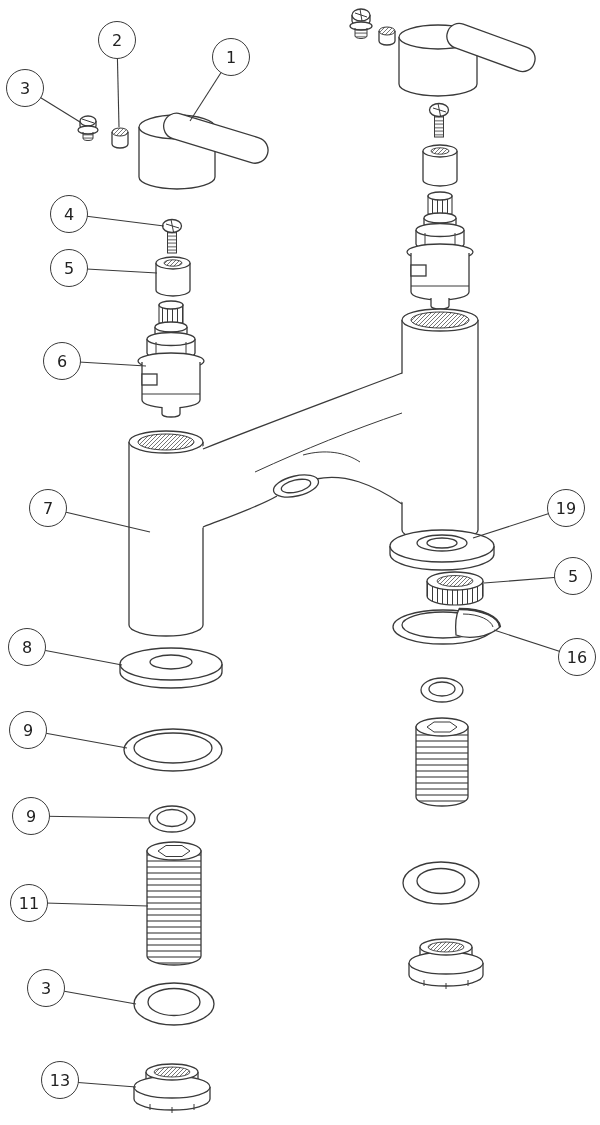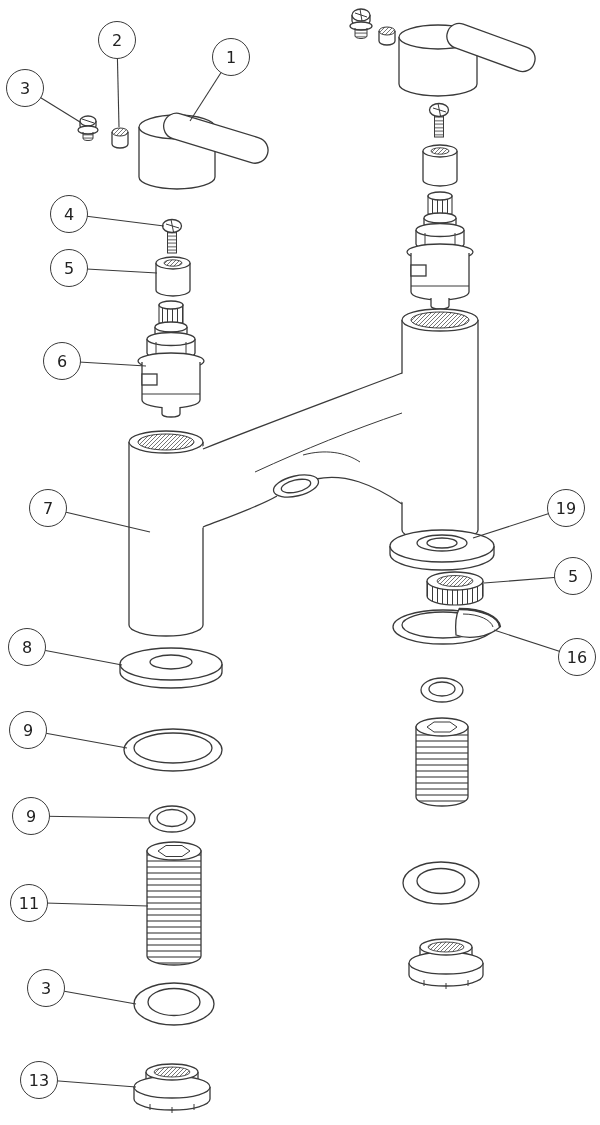--- a/index.html
+++ b/index.html
@@ -261,18 +261,18 @@
   <div class="callout" style="left:6px;top:69px">3</div>
   <div class="callout" style="left:50px;top:195px">4</div>
   <div class="callout" style="left:50px;top:249px">5</div>
   <div class="callout" style="left:43px;top:342px">6</div>
   <div class="callout" style="left:29px;top:489px">7</div>
   <div class="callout" style="left:8px;top:628px">8</div>
   <div class="callout" style="left:9px;top:711px">9</div>
   <div class="callout" style="left:12px;top:797px">9</div>
   <div class="callout" style="left:10px;top:884px">11</div>
   <div class="callout" style="left:27px;top:969px">3</div>
-  <div class="callout" style="left:20px;top:1061px">13</div>
+  <div class="callout" style="left:41px;top:1061px">13</div>
   <div class="callout" style="left:547px;top:489px">19</div>
   <div class="callout" style="left:554px;top:557px">5</div>
   <div class="callout" style="left:558px;top:638px">16</div>
 
 </div>
 
 </body></html>

